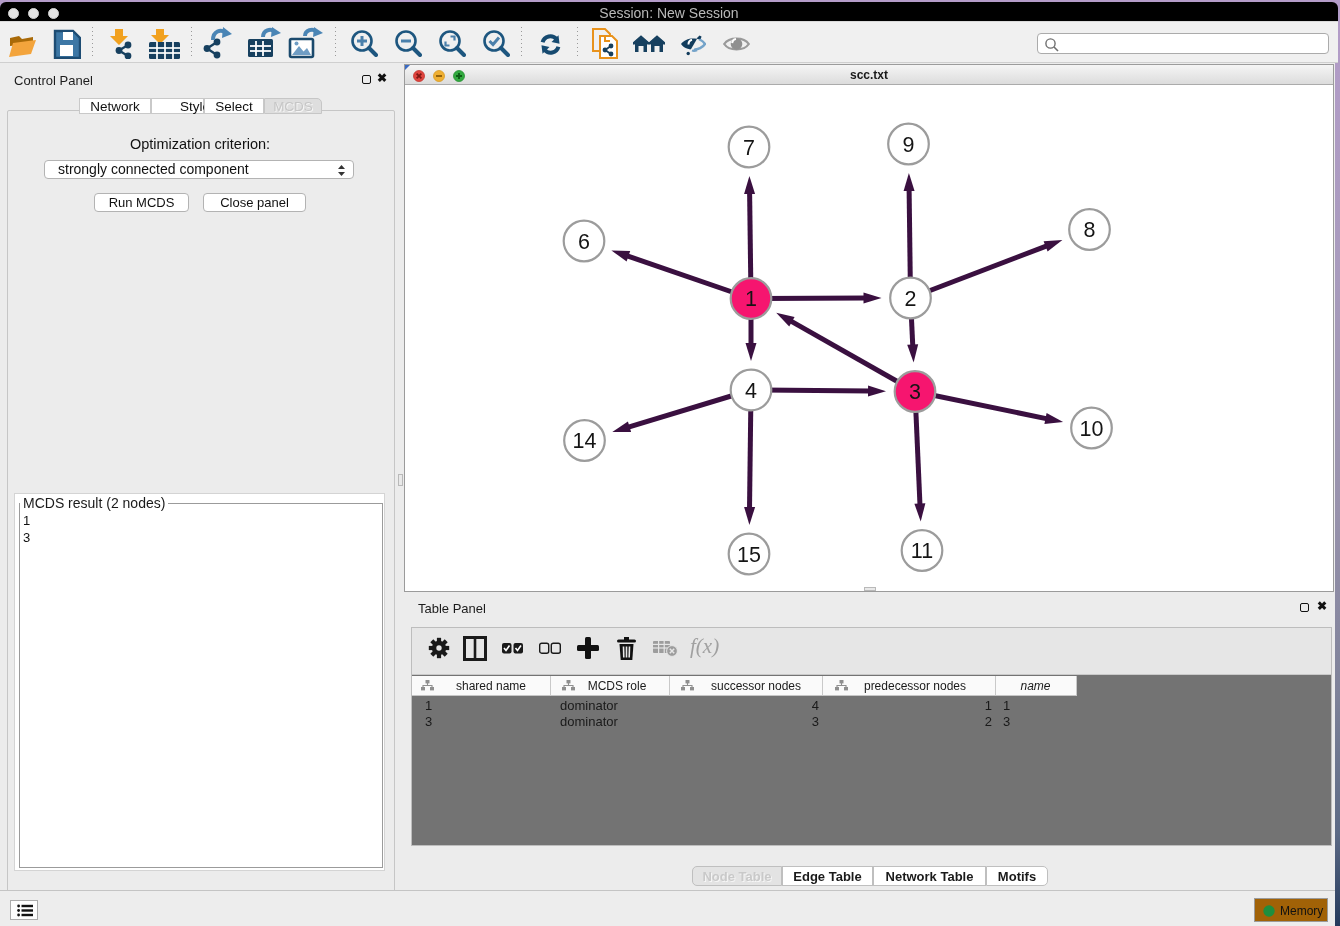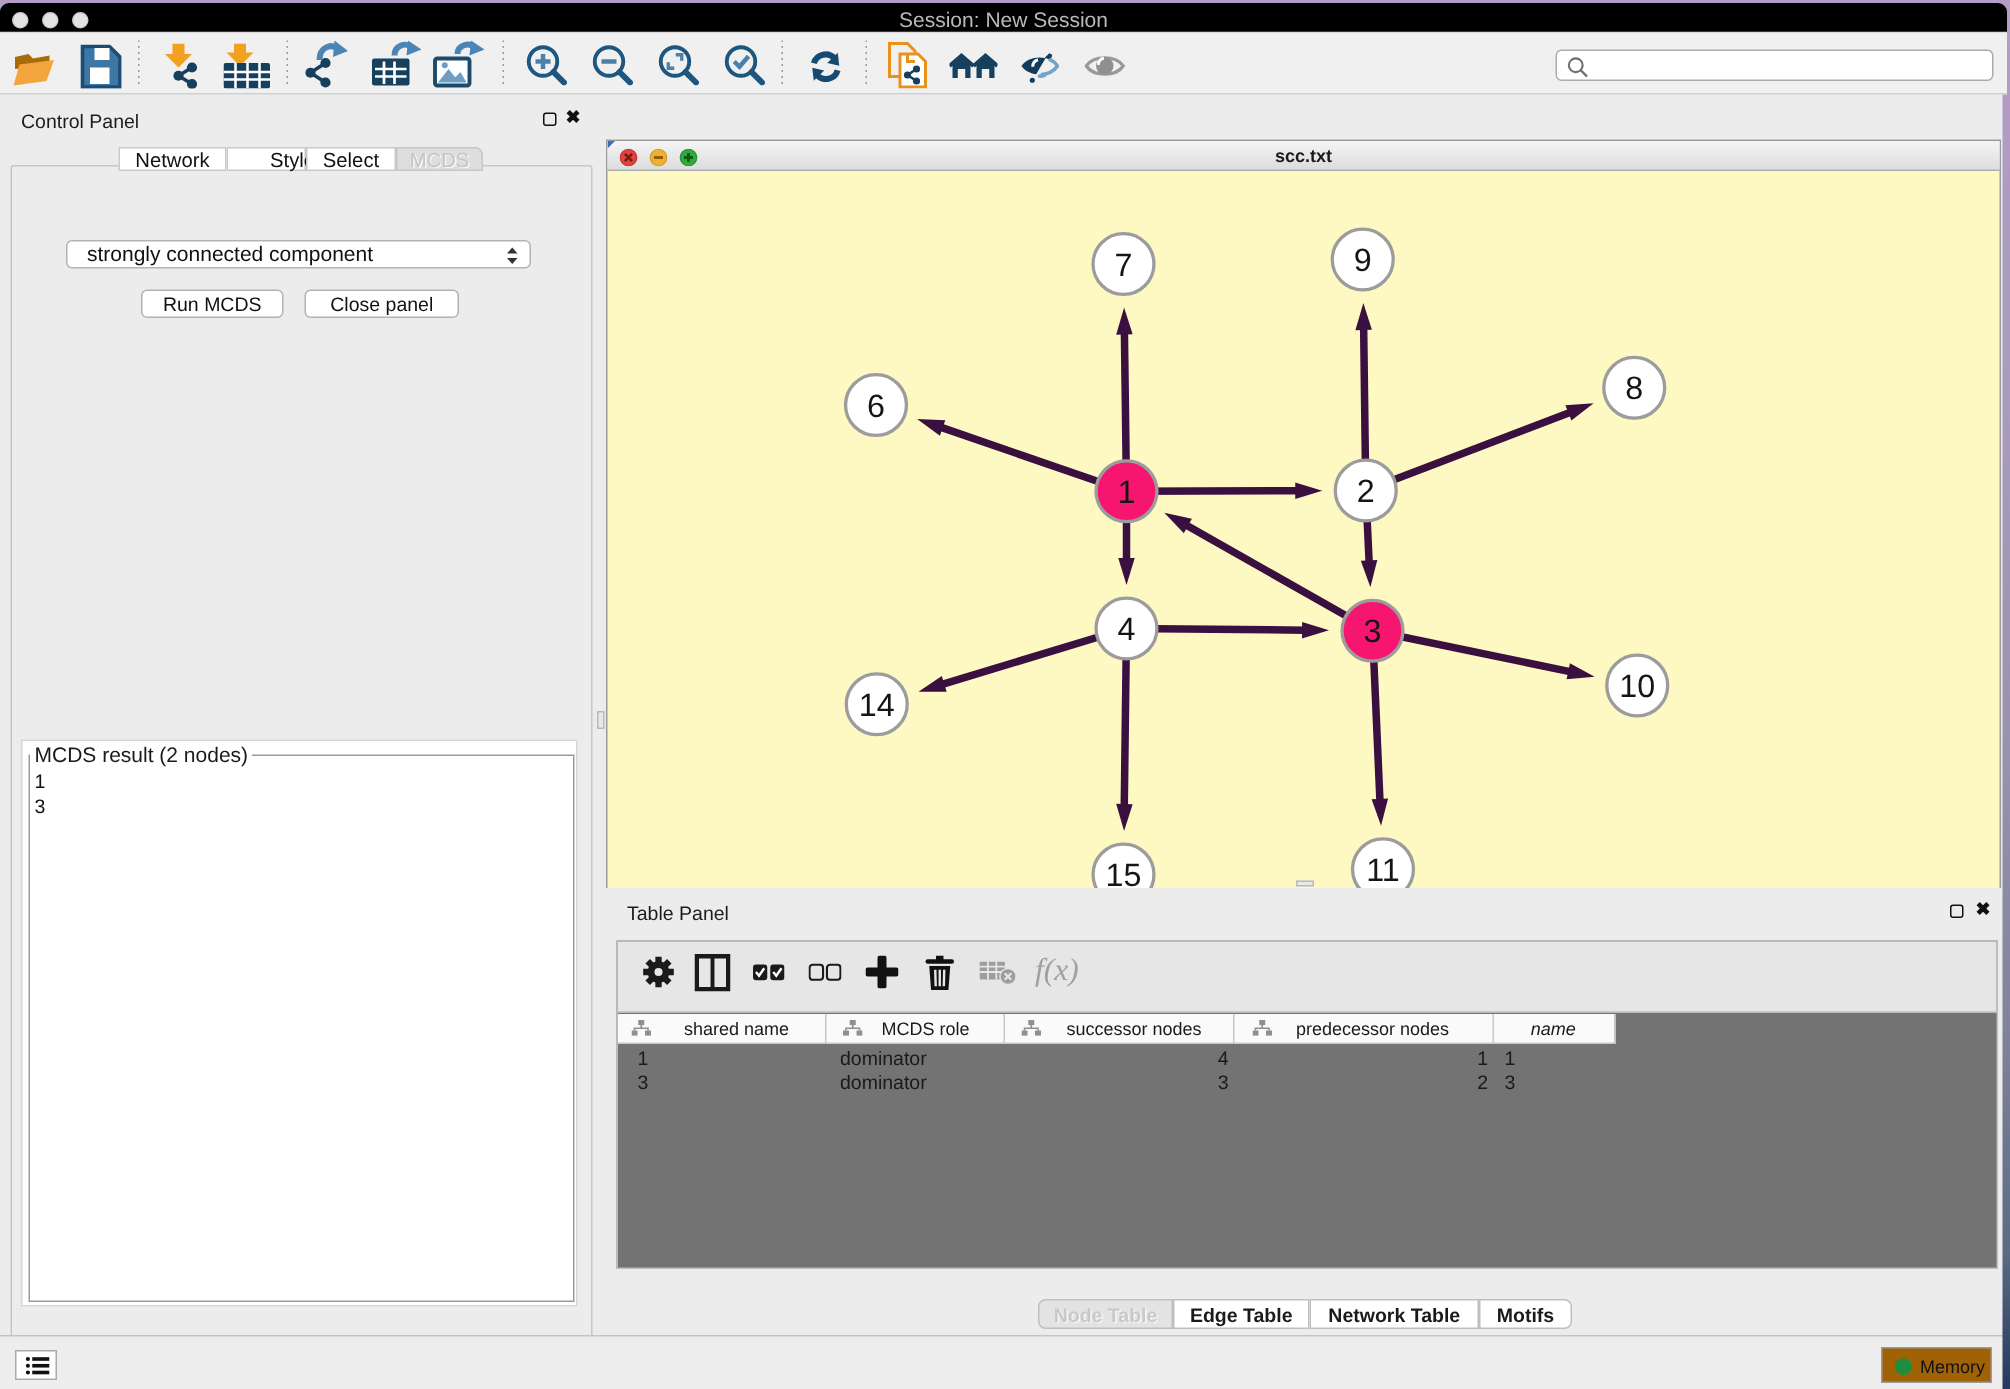--- a/index.html
+++ b/index.html
@@ -30,21 +30,21 @@
          font-size:13.5px; color:#111; text-align:center; line-height:15px; z-index:3; }
   #opt-label { position:absolute; left:0; top:74px; width:400px; text-align:center; font-size:14.5px; color:#111; }
   #dropdown { position:absolute; left:44px; top:98px; width:310px; height:19px; background:#fff;
               border:1px solid #b3b3b3; border-radius:4px; font-size:14px; color:#111; line-height:17px; padding-left:13px; }
   .btn { position:absolute; top:131px; height:19px; background:#fff; border:1px solid #b3b3b3;
          border-radius:4px; font-size:13px; color:#111; text-align:center; line-height:17px; }
   #resultbox { position:absolute; left:14px; top:431px; width:371px; height:378px; background:#fff; border:1px solid #d4d4d4; }
   #resultborder { position:absolute; left:4px; top:9px; width:364px; height:365px; border:1px solid #9b9b9b; }
   #resultlabel { position:absolute; left:5px; top:1px; background:#fff; padding:0 3px; font-size:14px; color:#1a1a1a; }
   
-  #netwin { left:404px; top:64px; width:930px; height:528px; background:#fef9c3; border:1px solid #9b9b9b;margin-top:29px; }
+  #netwin { left:404px; top:64px; width:930px; height:528px; background:#ffffff; border:1px solid #9b9b9b; }
   #netwin-title { position:absolute; left:0; top:0; width:100%; height:20px;
      background:linear-gradient(#f5f5f5, #dcdcdc); border-bottom:1px solid #ababab; }
   #netwin-title .wt { position:absolute; width:100%; text-align:center; top:3px; font-size:12px; font-weight:bold; color:#1a1a1a; }
   
   #tpanel { left:404px; top:592px; width:936px; height:298px; background:#ececec; }
   #tp-title { position:absolute; left:14px; top:9px; font-size:13px; color:#1c1c1c; }
   #tp-box { position:absolute; left:7px; top:35px; width:921px; height:219px; border:1px solid #bdbdbd; background:#737373; }
   #tp-toolbar { position:absolute; left:0; top:0; width:100%; height:47px; background:#e6e6e6; border-bottom:1px solid #c9c9c9; }
   
   .btab { position:absolute; top:274px; height:20px; background:#fff; border:1px solid #bfbfbf;
@@ -243,20 +243,21 @@
 </div>
 <div class="abs" id="cpanel">
   <div id="cp-title">Control Panel</div>
   <div class="abs" style="left:362px; top:13px; width:9px; height:9px; border:1.6px solid #111; border-radius:2px;"></div>
   <div class="abs" style="left:377px; top:9px; font-size:12px; font-weight:bold; color:#111;">✖</div>
   <div id="cp-inner"></div>
   <div class="tab" style="left:79px; width:72px;">Network</div>
   <div class="tab" style="left:151px; width:53px;padding-left:28px;">Style</div>
   <div class="tab" style="left:204px; width:60px;">Select</div>
   <div class="tab" style="left:264px; width:58px; background:#dedede; color:#c6c6c6; border-color:#c6c6c6; border-radius:0 5px 0 0; text-shadow:1px 1px 0 #f6f6f6;">MCDS</div>
+  <div id="opt-label">Optimization criterion:</div>
   <div id="dropdown">strongly connected component
     <svg class="abs" style="right:7px; top:3px;" width="9" height="13" viewBox="0 0 9 13">
       <path d="M1 5 L4.5 1 L8 5 Z" fill="#333"></path>
       <path d="M1 8 L4.5 12 L8 8 Z" fill="#333"></path>
     </svg>
   </div>
   <div class="btn" style="left:94px; width:95px;">Run MCDS</div>
   <div class="btn" style="left:203px; width:103px;">Close panel</div>
   <div id="resultbox">
     <div id="resultborder"></div>

